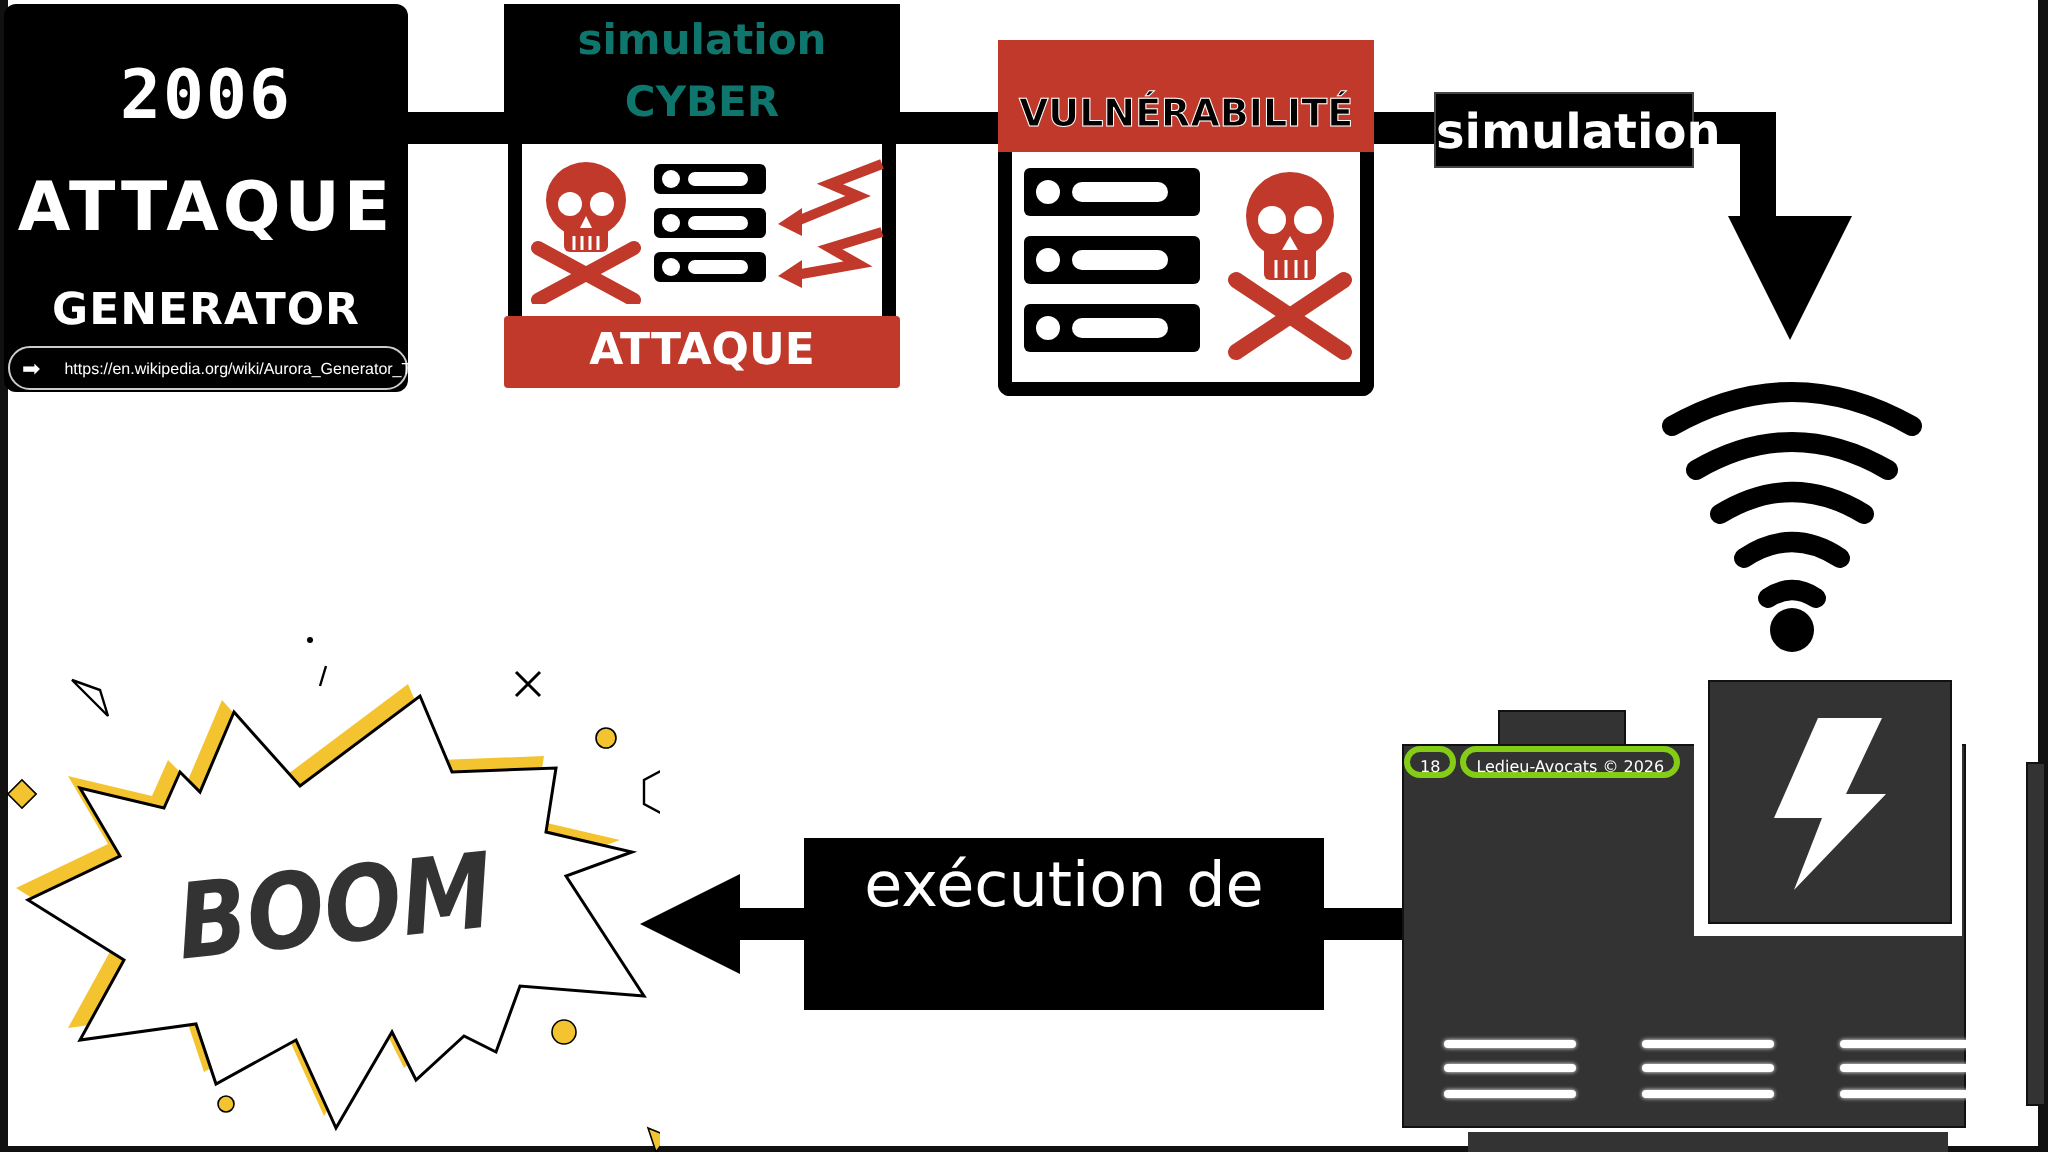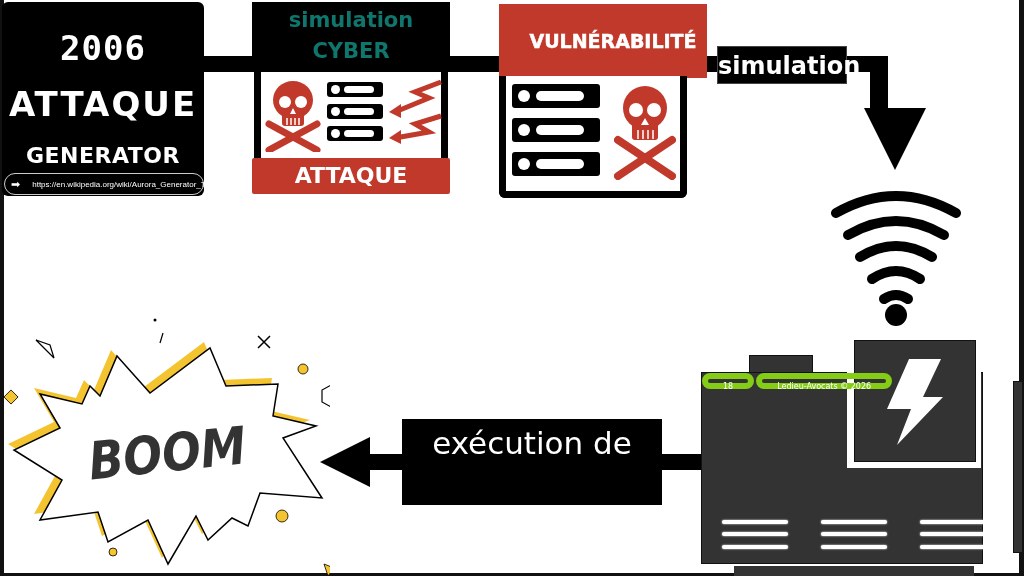--- a/index.html
+++ b/index.html
@@ -19,21 +19,21 @@
   .aurora .link .arrow { font-size: 11px; margin-right: 12px; }
 
   
   .sim-head { position: absolute; left: 252px; top: 2px; width: 198px; height: 70px; background: #000; color: #0f766e; text-align: center; }
   .sim-head .l1 { position: absolute; top: 6px; left: 0; right: 0; font: bold 21px "DejaVu Sans", sans-serif; }
   .sim-head .l2 { position: absolute; top: 37px; left: 0; right: 0; font: bold 21px "DejaVu Sans", sans-serif; }
   .sim-body { position: absolute; left: 254px; top: 72px; width: 194px; height: 86px; background: #fff; border-left: 7px solid #000; border-right: 7px solid #000; box-sizing: border-box; }
   .sim-foot { position: absolute; left: 252px; top: 158px; width: 198px; height: 36px; background: #c0392b; color: #fff; text-align: center; font: bold 22px "DejaVu Sans", sans-serif; line-height: 36px; border-radius: 2px; }
 
   
-  .vul-head { position: absolute; left: 499px; top: 4px; width: 188px; height: 74px; background: #c0392b; color: #ffffff; text-align: center; font: bold 19px "DejaVu Sans", sans-serif; line-height: 74px; padding-left: 20px; -webkit-text-stroke: 0.5px #fff; }
+  .vul-head { position: absolute; left: 499px; top: 20px; width: 188px; height: 74px; background: #c0392b; color: #000000; text-align: center; font: bold 19px "DejaVu Sans", sans-serif; line-height: 74px; -webkit-text-stroke: 0.5px #fff; }
   .vul-body { position: absolute; left: 499px; top: 76px; width: 188px; height: 122px; background: #fff; border: 7px solid #000; border-top: none; border-radius: 0 0 6px 6px; box-sizing: border-box; }
 
   
   .slot { position: absolute; background: #000; border-radius: 3px; }
   .slot .dot { position: absolute; background: #fff; border-radius: 50%; }
   .slot .bar { position: absolute; background: #fff; border-radius: 6px; }
 
   
   .intrusion { position: absolute; left: 717px; top: 46px; width: 130px; height: 38px; background: #000; color: #fff; font: bold 24px "DejaVu Sans", sans-serif; line-height: 38px; text-align: center; border: 1px solid #444; box-sizing: border-box; }
 
@@ -43,21 +43,21 @@
   
   .gen-body { position: absolute; left: 701px; top: 372px; width: 280px; height: 190px; background: #333; border: 1px solid #111; }
   .gen-top { position: absolute; left: 749px; top: 355px; width: 62px; height: 18px; background: #333; border: 1px solid #111; }
   .gen-right { position: absolute; left: 1013px; top: 381px; width: 8px; height: 170px; background: #333; border: 1px solid #111; }
   .gen-base { position: absolute; left: 734px; top: 566px; width: 240px; height: 10px; background: #333; }
   .gen-notch { position: absolute; left: 847px; top: 340px; width: 134px; height: 128px; background: #fff; }
   .gen-bolt-box { position: absolute; left: 854px; top: 340px; width: 120px; height: 120px; background: #333; border: 1px solid #111; }
   .vent { position: absolute; height: 4px; width: 66px; background: #fff; border-radius: 2px; box-shadow: 0 0 2px #fff; }
 
   .footer-badges { position: absolute; left: 702px; top: 373px; display: flex; gap: 2px; }
-  .badge { border: 6px solid #84cc16; border-radius: 8px; color: #fff; font: 8px "DejaVu Sans", sans-serif; height: 16px; line-height: 15px; padding: 0 15px; box-sizing: border-box; }
+  .badge { border: 3px solid #84cc16; border-radius: 8px; color: #fff; font: 8px "DejaVu Sans", sans-serif; height: 16px; line-height: 15px; padding: 0 5px; box-sizing: border-box; }
 
   .boom-text { font: italic bold 52px "DejaVu Sans", sans-serif; fill: #333; }
 </style>
 </head>
 <body>
 
 <div class="frame-left"></div>
 <div class="frame-right"></div>
 <div class="frame-bottom"></div>
 

